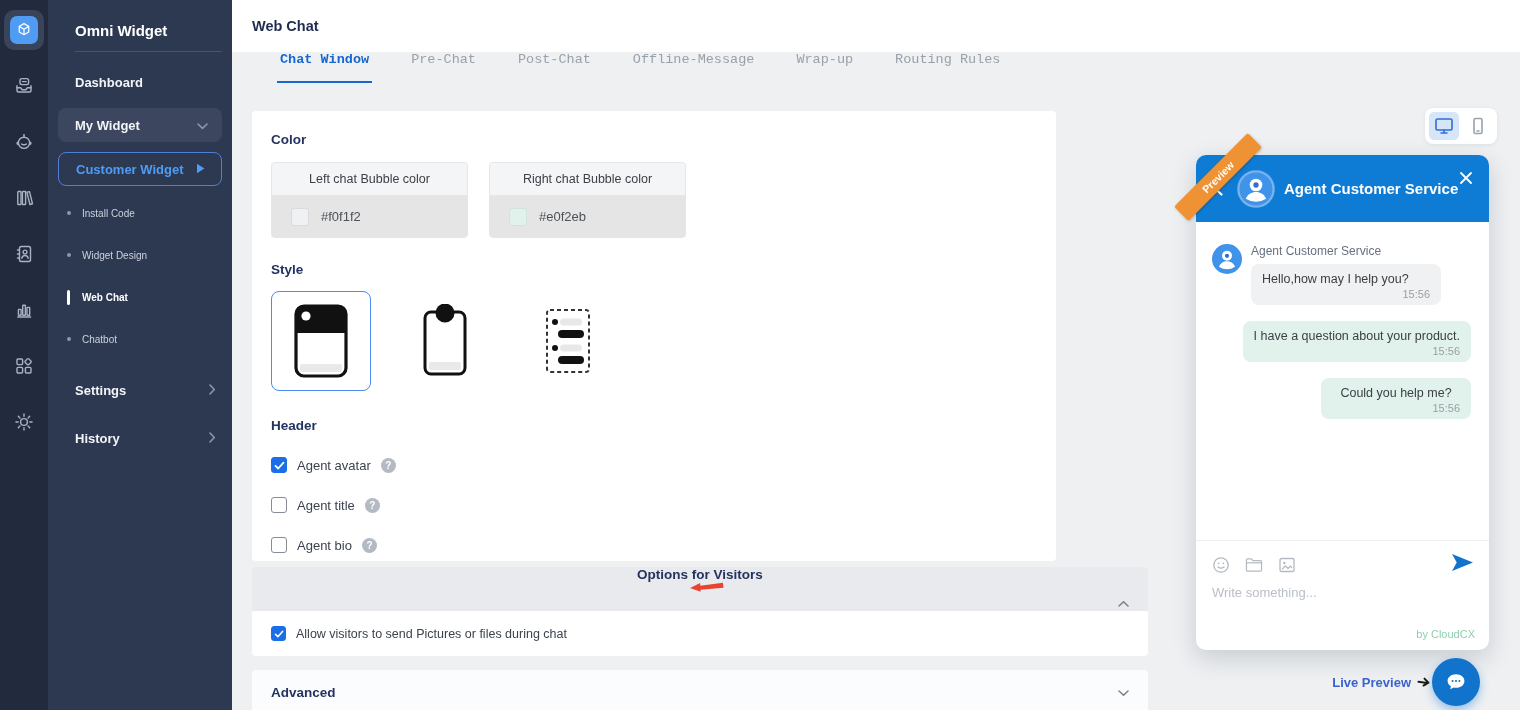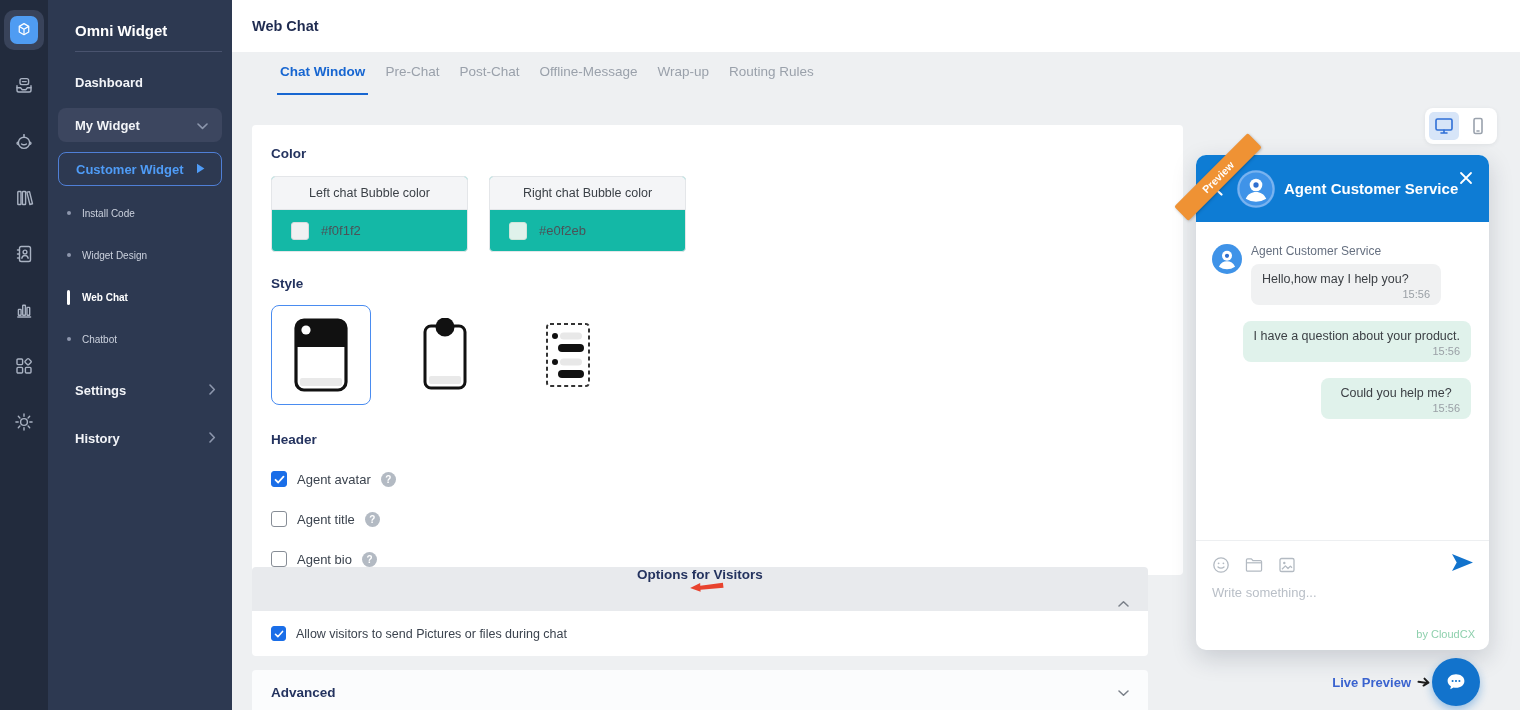--- a/index.html
+++ b/index.html
@@ -30,30 +30,30 @@
   .sb-sub.active .bar { width:3px; height:15px; background:#fff; border-radius:2px; margin-right:12px; flex:none; }
   .sb-settings { margin-top:18px; }
 
   
   .main { flex:1; display:flex; flex-direction:column; }
   .topbar { height:52px; background:#fff; display:flex; align-items:center; padding-left:20px; flex:none; }
   .page-title { font-size:14.5px; font-weight:bold; color:#1f2b50; }
   .content { position:relative; height:658px; background:#eef0f2; overflow:hidden; }
 
   
-  .tabs { position:absolute; left:20px; top:0; width:896px; height:55px; display:flex; align-items:center; gap:14px; padding-left:25px; }
+  .tabs { position:absolute; left:20px; top:0; width:896px; height:55px; display:flex; align-items:flex-start; gap:36px; padding-left:25px;font-family:Liberation Mono, monospace; }
   .tab { font-size:13.5px; color:#9aa1ab; padding:0 3px 15px; cursor:pointer; border-bottom:2px solid transparent; }
   .tab.active { color:#1766d1; font-weight:bold; border-bottom-color:#1766d1; padding-bottom:14px; }
 
   
-  .main-card { position:absolute; left:20px; top:73px; width:931px; height:450px; background:#fff; border-radius:4px; padding:21px 19px; }
+  .main-card { position:absolute; left:20px; top:59px; width:804px; height:450px; background:#fff; border-radius:4px; padding:21px 19px; }
   .sec-title { font-size:13.5px; font-weight:bold; color:#24335f; }
 
   .color-row { display:flex; gap:21px; margin-top:15px; }
-  .color-card { width:197px; border:1px solid #e4e6e9; border-radius:4px; overflow:hidden; background:#14b8a6; }
+  .color-card { width:197px; border:1px solid #e4e6e9; border-radius:4px; overflow:hidden; background:#e5e5e5; }
   .color-card-head { height:33px; background:#f4f5f7; border-bottom:1px solid #e4e6e9; font-size:12.5px; color:#3b4147; display:flex; align-items:center; justify-content:center; }
   .color-card-body { height:41px; display:flex; align-items:center; padding-left:19px; gap:12px; cursor:pointer; }
   .swatch { width:18px; height:18px; border-radius:3px; }
   .swatch-left { background:#f0f1f2; border:1px solid #d9dbde; }
   .swatch-right { background:#e0f2eb; border:1px solid #cfe5da; }
   .hex { font-size:13px; color:#4c5258; }
 
   .style-title { margin-top:24px; }
   .style-row { display:flex; align-items:center; margin-top:14px; height:100px; }
   .style-opt { cursor:pointer; display:flex; align-items:center; justify-content:center; }

